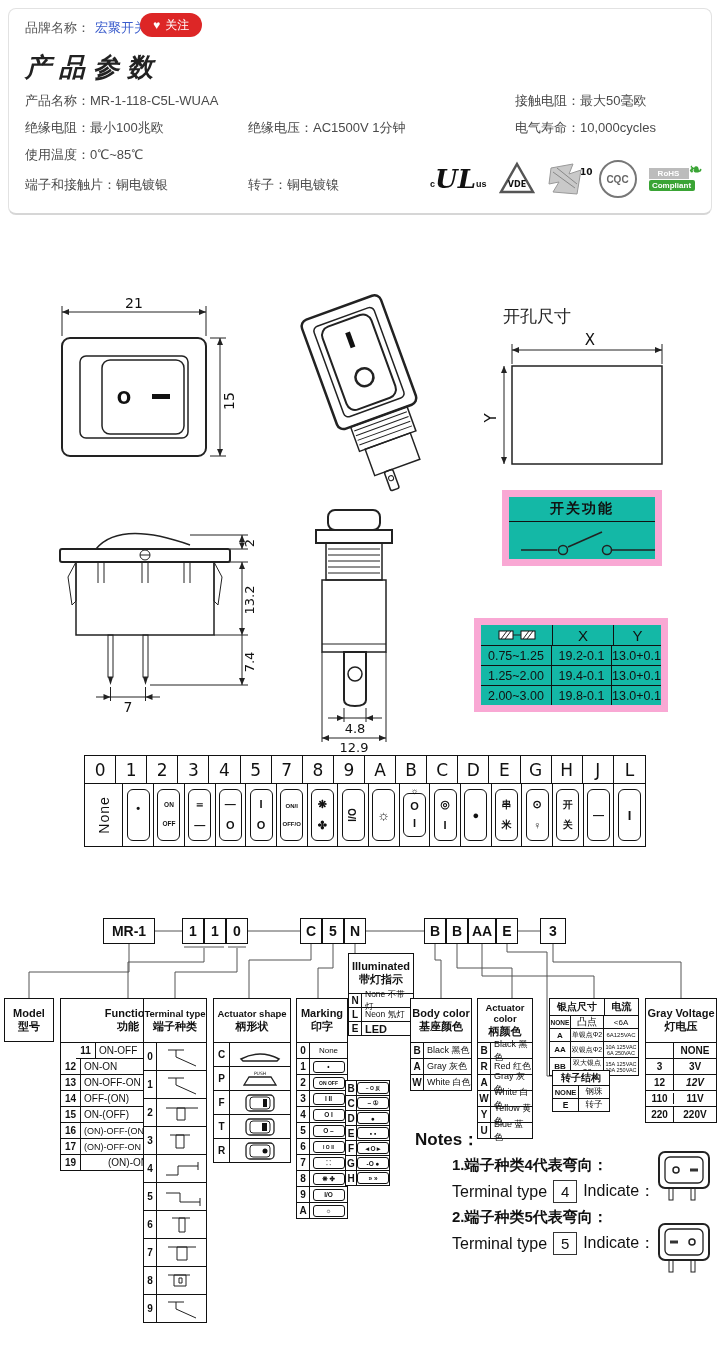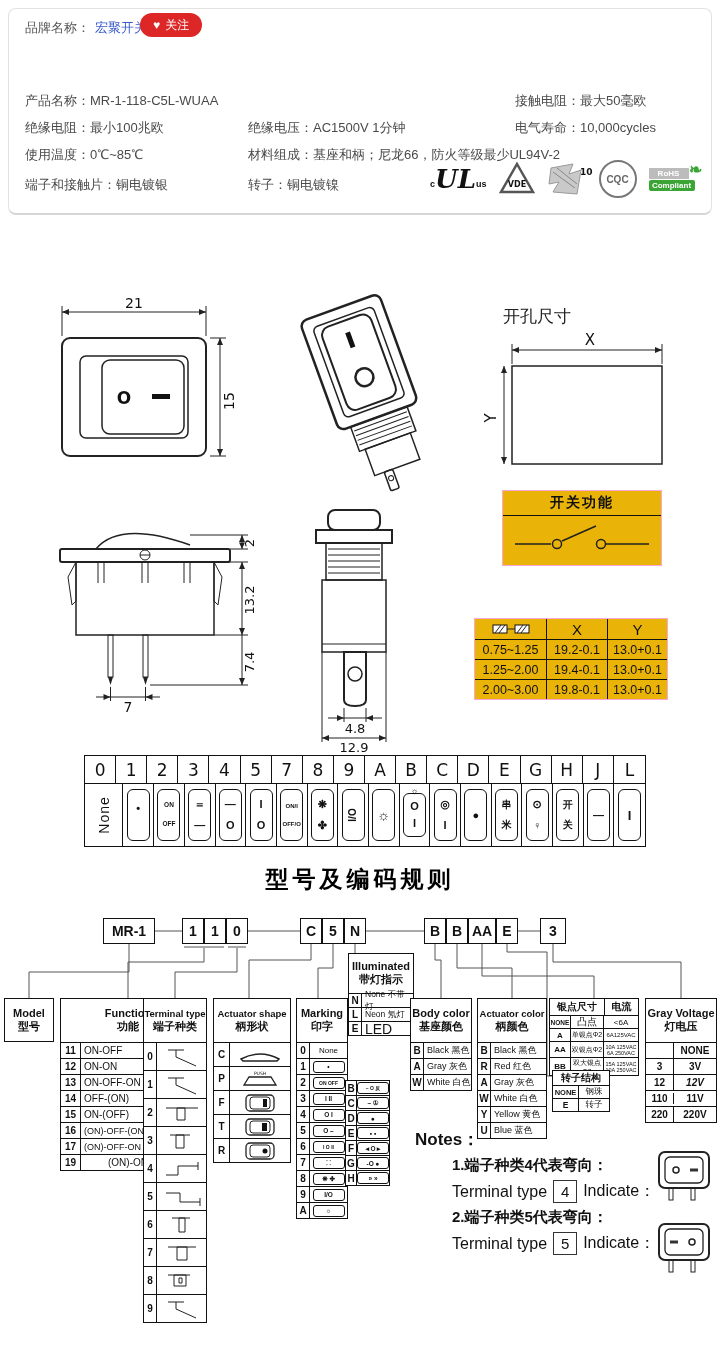--- a/index.html
+++ b/index.html
@@ -27,21 +27,21 @@
   .rohs .r1{position:absolute;left:0;top:4px;width:40px;height:11px;background:#bcbcbc;text-align:center;line-height:11px;}
   .rohs .r2{position:absolute;left:0;top:16px;width:46px;height:11px;background:#3aa435;text-align:center;line-height:11px;border-radius:2px;}
   .rohs .leaf{position:absolute;right:-2px;top:-4px;color:#3aa435;font-size:16px;}
   
   .sec-title{width:720px;text-align:center;font-size:23px;font-weight:bold;letter-spacing:6px;color:#000;}
   
   svg text{font-family:"DejaVu Sans",sans-serif;fill:#111;}
   svg{overflow:visible;}
   .ln{stroke:#222;fill:none;}
   
-  .boxtbl{border:1px solid #f9a8d4;background:#eab308;box-sizing:border-box;}
+  .boxtbl{border:7px solid #f9a8d4;background:#14b8a6;box-sizing:border-box;}
   .fn-hd{height:24px;border-bottom:1px solid #111;display:flex;align-items:center;justify-content:center;
          font-size:14px;font-weight:bold;letter-spacing:2px;}
   .tol{font-size:12.5px;}
   .tol .r{display:flex;border-bottom:1px solid #111;}
   .tol .r:last-child{border-bottom:none;}
   .tol .c{border-right:1px solid #111;display:flex;align-items:center;justify-content:center;box-sizing:border-box;}
   .tol .c:last-child{border-right:none;}
   
   .bigtbl{left:84px;top:755px;width:562px;border:1px solid #111;background:#fff;box-sizing:border-box;}
   .bigtbl .hrow{display:grid;grid-template-columns:repeat(18,1fr);border-bottom:1px solid #111;}
@@ -83,28 +83,28 @@
 
 <div id="stage">
 
   <div class="abs card"></div>
   <span class="abs brand-label">品牌名称：</span>
   <a class="abs brand-name">宏聚开关</a>
   <div class="abs follow-btn">
     <span class="hrt">♥</span>
     <span>关注</span>
   </div>
+  <div class="abs card-title">产品参数</div>
 
   <span class="abs spec" style="left:25px;top:92px;">产品名称：MR-1-118-C5L-WUAA</span>
   <span class="abs spec" style="left:515px;top:92px;">接触电阻：最大50毫欧</span>
   <span class="abs spec" style="left:25px;top:119px;">绝缘电阻：最小100兆欧</span>
   <span class="abs spec" style="left:248px;top:119px;">绝缘电压：AC1500V 1分钟</span>
   <span class="abs spec" style="left:515px;top:119px;">电气寿命：10,000cycles</span>
   <span class="abs spec" style="left:25px;top:146px;">使用温度：0℃~85℃</span>
-  <span class="abs spec" style="left:248px;top:146px;">材料组成：基座和柄；尼龙66，防火等级最少UL94V-2</span>
   <span class="abs spec" style="left:25px;top:176px;">端子和接触片：铜电镀银</span>
   <span class="abs spec" style="left:248px;top:176px;">转子：铜电镀镍</span>
 
   <div class="abs certs">
     <span class="ul-mark">
       <span>c</span>
         <b>UL</b>
         <span>us</span>
     </span>
     <svg width="36" height="36" viewBox="0 0 36 36">
@@ -411,21 +411,20 @@
           </span>
         </div>
       <div class="mc">
           <span class="mbox" style="font-size:13px;">
             <span>I</span>
           </span>
         </div>
     </div>
   </div>
 
-  <div class="abs sec-title" style="top:864px;letter-spacing:4px;">型号及编码规则</div>
 
   <div class="abs codebox" style="left:103px;top:918px;width:52px;">MR-1</div>
   <div class="abs codebox" style="left:182px;top:918px;width:22px;">1</div>
   <div class="abs codebox" style="left:204px;top:918px;width:22px;">1</div>
   <div class="abs codebox" style="left:226px;top:918px;width:22px;">0</div>
   <div class="abs codebox" style="left:300px;top:918px;width:22px;">C</div>
   <div class="abs codebox" style="left:322px;top:918px;width:22px;">5</div>
   <div class="abs codebox" style="left:344px;top:918px;width:22px;">N</div>
   <div class="abs codebox" style="left:424px;top:918px;width:22px;">B</div>
   <div class="abs codebox" style="left:446px;top:918px;width:22px;">B</div>
@@ -460,21 +459,21 @@
       <span class="en">Model</span>
         <span class="cn">型号</span>
     </div>
   </div>
 
   <div class="cod-tbl" style="left:60px;top:998px;width:136px;">
     <div class="cod-hd" style="height:43px;">
         <span class="en">Function</span>
         <span class="cn">功能</span>
       </div>
-    <div class="cr" style="height:15px;">
+    <div class="cr" style="height:15px;margin-left:15px;">
         <div class="cc" style="width:20px;font-weight:bold;">11</div>
         <div class="cc lbl" style="flex:1;">ON-OFF</div>
         <div class="cc" style="width:19px;border-right:none;">2P</div>
       </div>
     <div class="cr" style="height:15px;">
         <div class="cc" style="width:20px;font-weight:bold;">12</div>
         <div class="cc lbl" style="flex:1;">ON-ON</div>
         <div class="cc" style="width:19px;border-right:none;">3P</div>
       </div>
     <div class="cr" style="height:15px;">
@@ -774,21 +773,21 @@
     <div class="cr" style="height:13px;">
         <div class="cc" style="width:13px;font-weight:bold;">N</div>
         <div class="cc lbl" style="flex:1;border-right:none;font-size:8.5px;">None 不带灯</div>
       </div>
     <div class="cr" style="height:13px;">
         <div class="cc" style="width:13px;font-weight:bold;">L</div>
         <div class="cc lbl" style="flex:1;border-right:none;font-size:8.5px;">Neon 氖灯</div>
       </div>
     <div class="cr" style="height:13px;">
         <div class="cc" style="width:13px;font-weight:bold;">E</div>
-        <div class="cc lbl" style="flex:1;border-right:none;font-size:14px;">LED</div>
+        <div class="cc lbl" style="flex:1;border-right:none;font-size:11px;font-weight:bold;">LED</div>
       </div>
   </div>
 
   <div class="cod-tbl" style="left:410px;top:998px;width:62px;">
     <div class="cod-hd" style="height:43px;">
         <span class="en">Body color</span>
         <span class="cn">基座颜色</span>
       </div>
     <div class="cr" style="height:15px;">
         <div class="cc" style="width:13px;font-weight:bold;">B</div>
@@ -797,21 +796,21 @@
     <div class="cr" style="height:15px;">
         <div class="cc" style="width:13px;font-weight:bold;">A</div>
         <div class="cc lbl" style="flex:1;border-right:none;font-size:9px;">Gray 灰色</div>
       </div>
     <div class="cr" style="height:15px;">
         <div class="cc" style="width:13px;font-weight:bold;">W</div>
         <div class="cc lbl" style="flex:1;border-right:none;font-size:9px;">White 白色</div>
       </div>
   </div>
 
-  <div class="cod-tbl" style="left:477px;top:998px;width:70px;">
+  <div class="cod-tbl" style="left:477px;top:998px;width:56px;">
     <div class="cod-hd" style="height:43px;">
         <span class="en" style="font-size:9.5px;">Actuator color</span>
         <span class="cn">柄颜色</span>
       </div>
     <div class="cr" style="height:15px;">
         <div class="cc" style="width:13px;font-weight:bold;">B</div>
         <div class="cc lbl" style="flex:1;border-right:none;font-size:9px;">Black 黑色</div>
       </div>
     <div class="cr" style="height:15px;">
         <div class="cc" style="width:13px;font-weight:bold;">R</div>

